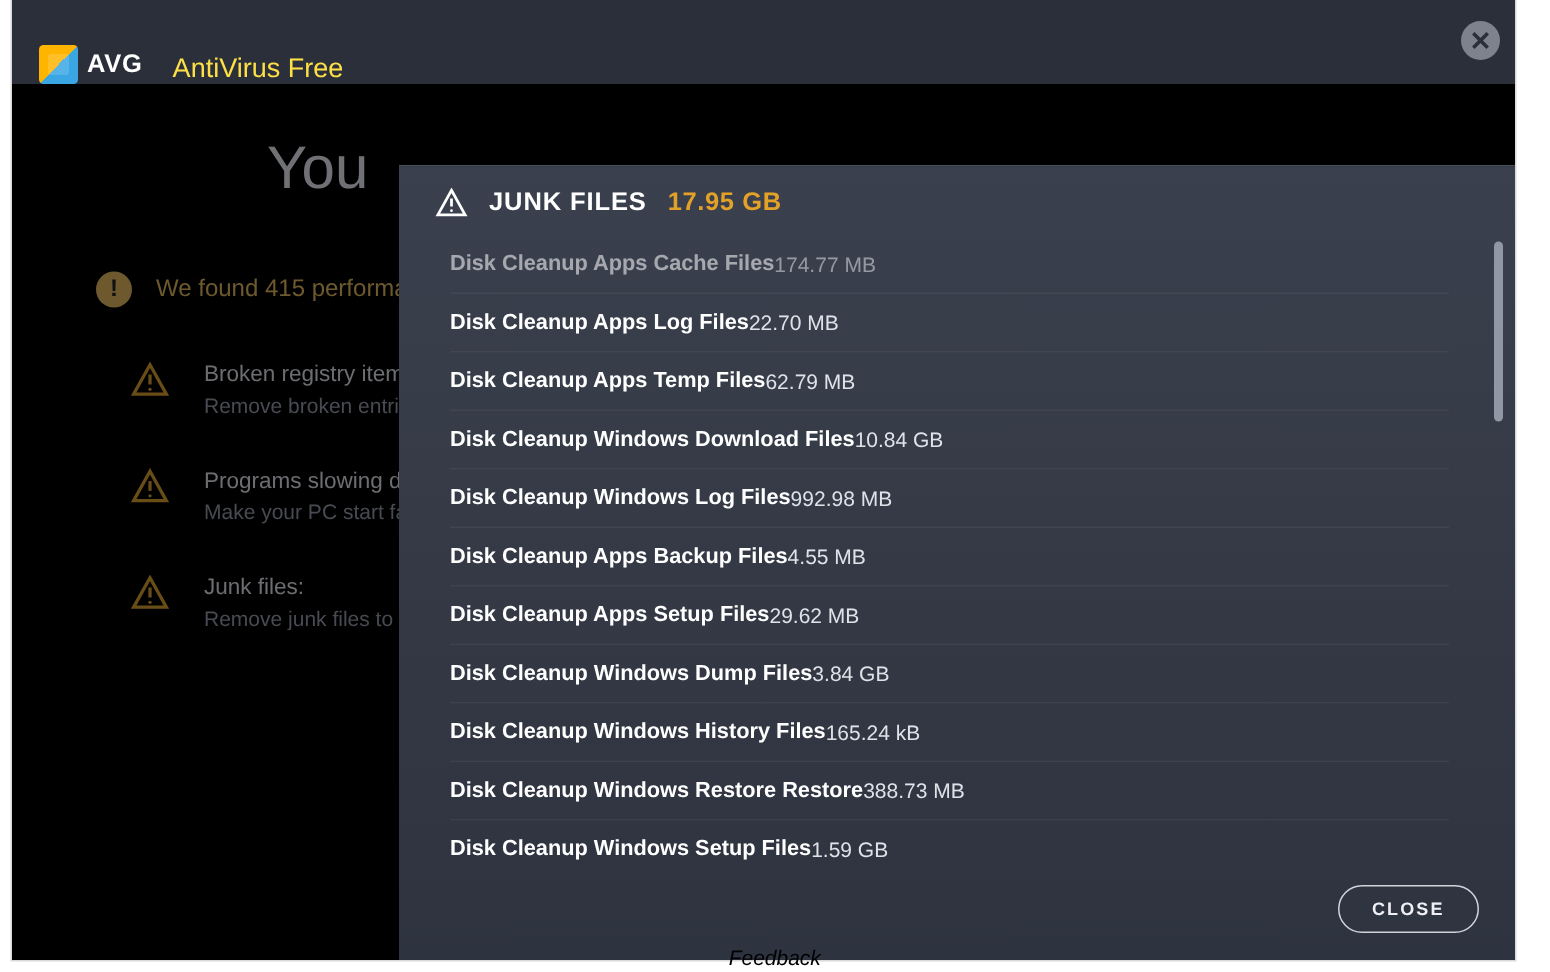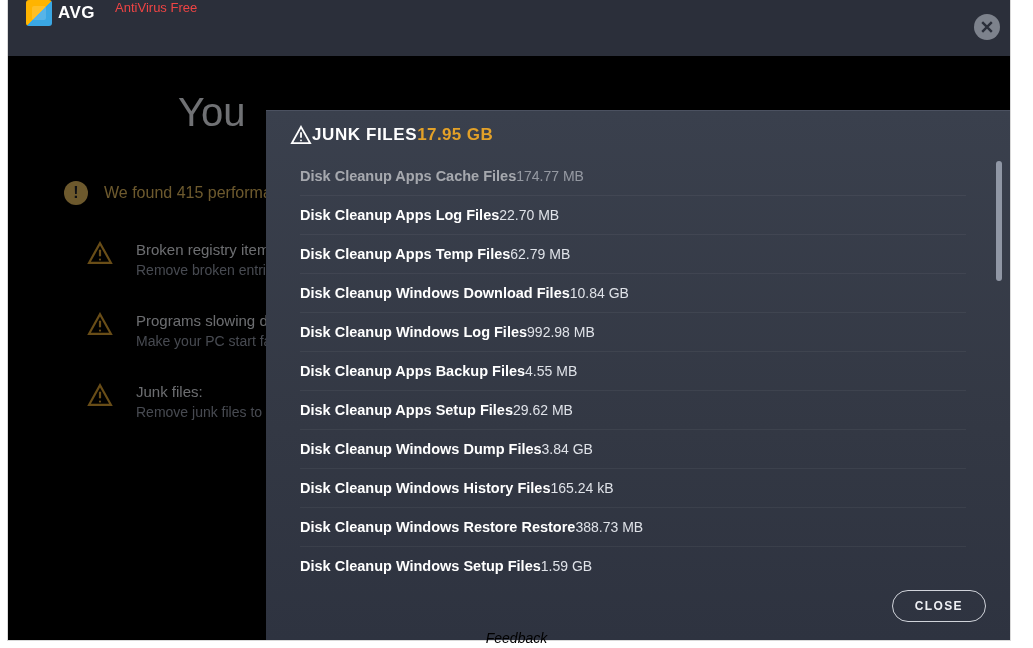--- a/index.html
+++ b/index.html
@@ -1,39 +1,39 @@
 <!DOCTYPE html>
 <html><head>
 <meta charset="utf-8">
 <style>
   html,body{margin:0;padding:0;width:1033px;height:648px;font-family:"Segoe UI",Arial,sans-serif;background:#fff;overflow:hidden}
   .app{position:absolute;left:8px;top:0;width:1002px;height:640px;background:#2b2f3a;box-shadow:0 0 0 1px rgba(0,0,0,.15)}
   
-  .titlebar{height:56px;display:flex;align-items:flex-start;padding:0 18px;color:#e6e8ec;position:relative}
+  .titlebar{height:56px;display:flex;align-items:flex-end;padding:0 18px;color:#e6e8ec;position:relative}
   .logo{display:flex;align-items:center;gap:6px;margin-right:20px}
   .logo-badge{width:26px;height:26px;background:linear-gradient(135deg,#ffb400 0 50%,#3aa7e4 50% 100%);border-radius:3px;position:relative}
   .logo-badge::after{content:"";position:absolute;inset:6px 6px 6px 6px;background:#fff;border-radius:2px;opacity:.15}
   .logo-text{font-weight:800;font-size:17px;letter-spacing:.5px;color:#fff}
-  .app-name{font-size:13px;font-weight:300;color:#ef4444}
+  .app-name{font-size:18px;font-weight:300;color:#fde047}
   .close-x{position:absolute;right:10px;top:14px;width:26px;height:26px;border-radius:50%;background:#7d828c;display:flex;align-items:center;justify-content:center;cursor:pointer}
   .close-x svg{width:12px;height:12px;fill:#2b2f3a}
   
   .backdrop{position:absolute;left:0;top:56px;right:0;bottom:0;background:#000000}
   .dim{position:absolute;left:0;top:0;right:0;bottom:0;padding:34px 0 0 0;color:#9aa0ad;filter:opacity(.5)}
   .dim h1{font-size:40px;font-weight:300;color:#dfe2e8;margin:0 0 46px 170px}
   .alert-line{display:flex;align-items:center;gap:16px;margin:0 0 36px 56px;color:#d9b25a}
   .alert-ico{width:24px;height:24px;border-radius:50%;background:#d9b25a;display:flex;align-items:center;justify-content:center;color:#1d2029;font-weight:900;font-size:16px}
   .panel-item{display:flex;gap:22px;margin:0 0 34px 78px;align-items:flex-start}
   .tri{width:28px;height:24px}
   .tri svg{width:28px;height:24px;stroke:#d29a2e;fill:none;stroke-width:2}
   .panel-item .t{color:#d7dae0;font-size:15px}
   .panel-item .s{color:#8e94a2;font-size:14px;margin-top:4px}
   
   .modal{position:absolute;left:258px;top:54px;right:0;bottom:0;background:linear-gradient(180deg,#3a404d 0,#333844 60%,#2e3340 100%);display:flex;flex-direction:column;border-top:1px solid #4b5160}
-  .modal-head{display:flex;align-items:center;padding:14px 24px 12px 24px}
+  .modal-head{display:flex;align-items:center;gap:14px;padding:14px 24px 12px 24px}
   .tri-o{width:22px;height:20px}
   .tri-o svg{width:22px;height:20px;stroke:#fff;fill:none;stroke-width:2}
   .modal-title{color:#fff;font-weight:800;font-size:17px;letter-spacing:.6px}
   .modal-size{color:#e3a128;font-weight:700;font-size:17px;letter-spacing:.4px}
   .list-wrap{position:relative;flex:1;min-height:0;margin:0 6px 0 0}
   .list{position:absolute;inset:0 12px 0 0;overflow:hidden;padding:0 26px 0 34px}
   .row{display:flex;align-items:center;height:38px;border-bottom:1px solid rgba(255,255,255,.05);color:#fff}
   .row .n{font-weight:700;font-size:14.5px;color:#fff}
   .row .v{font-size:14px;color:#dfe2e8}
   .row.cut .n,.row.cut .v{opacity:.55}

